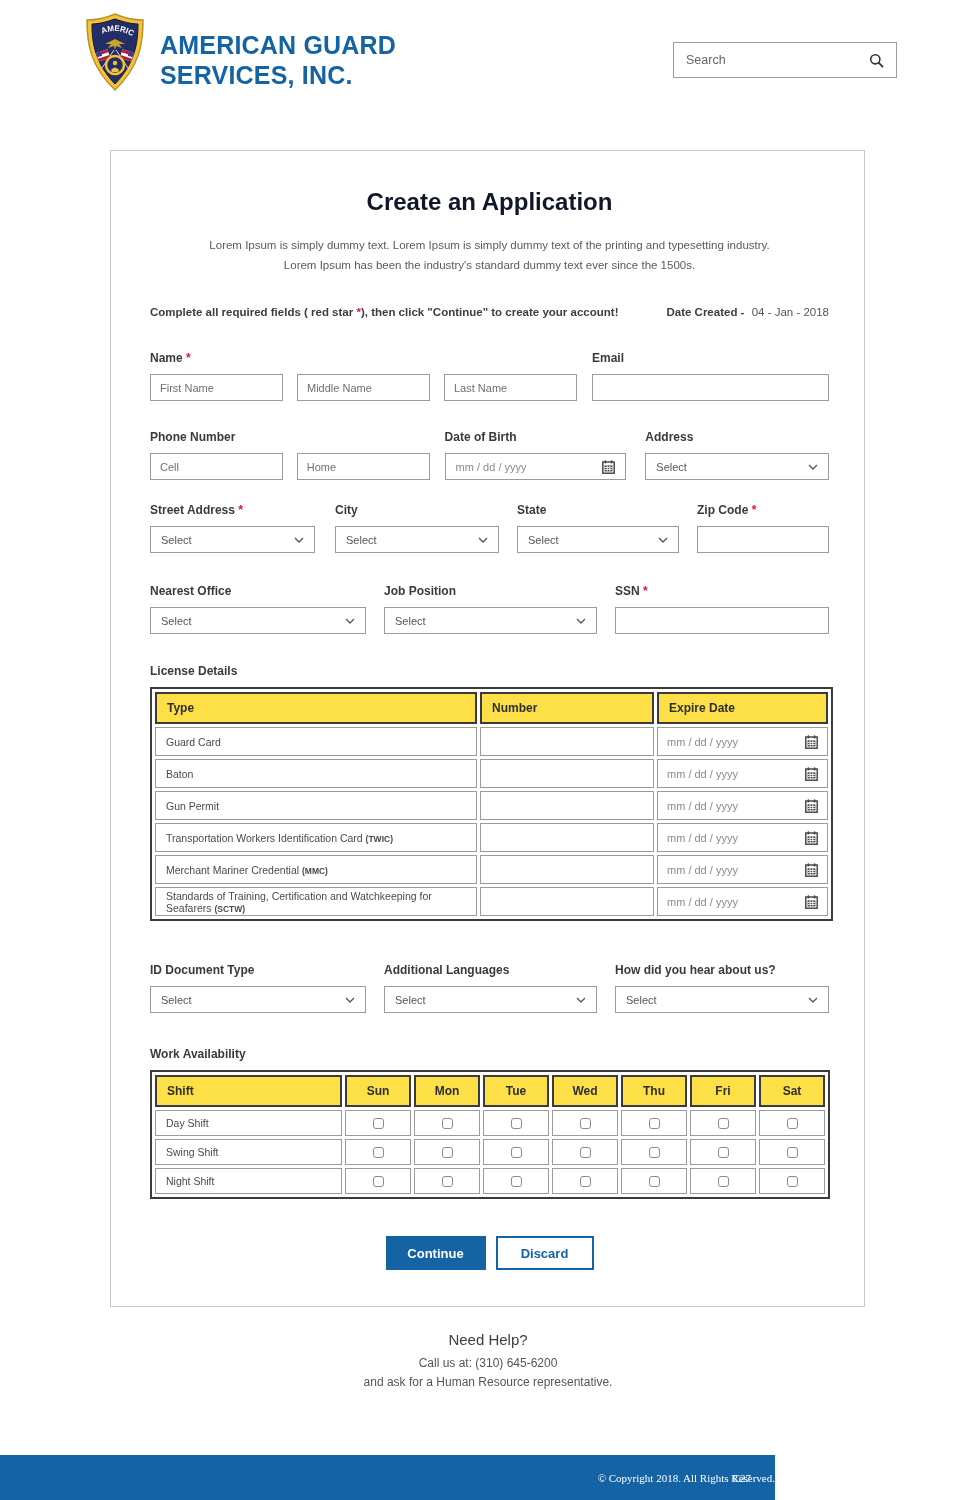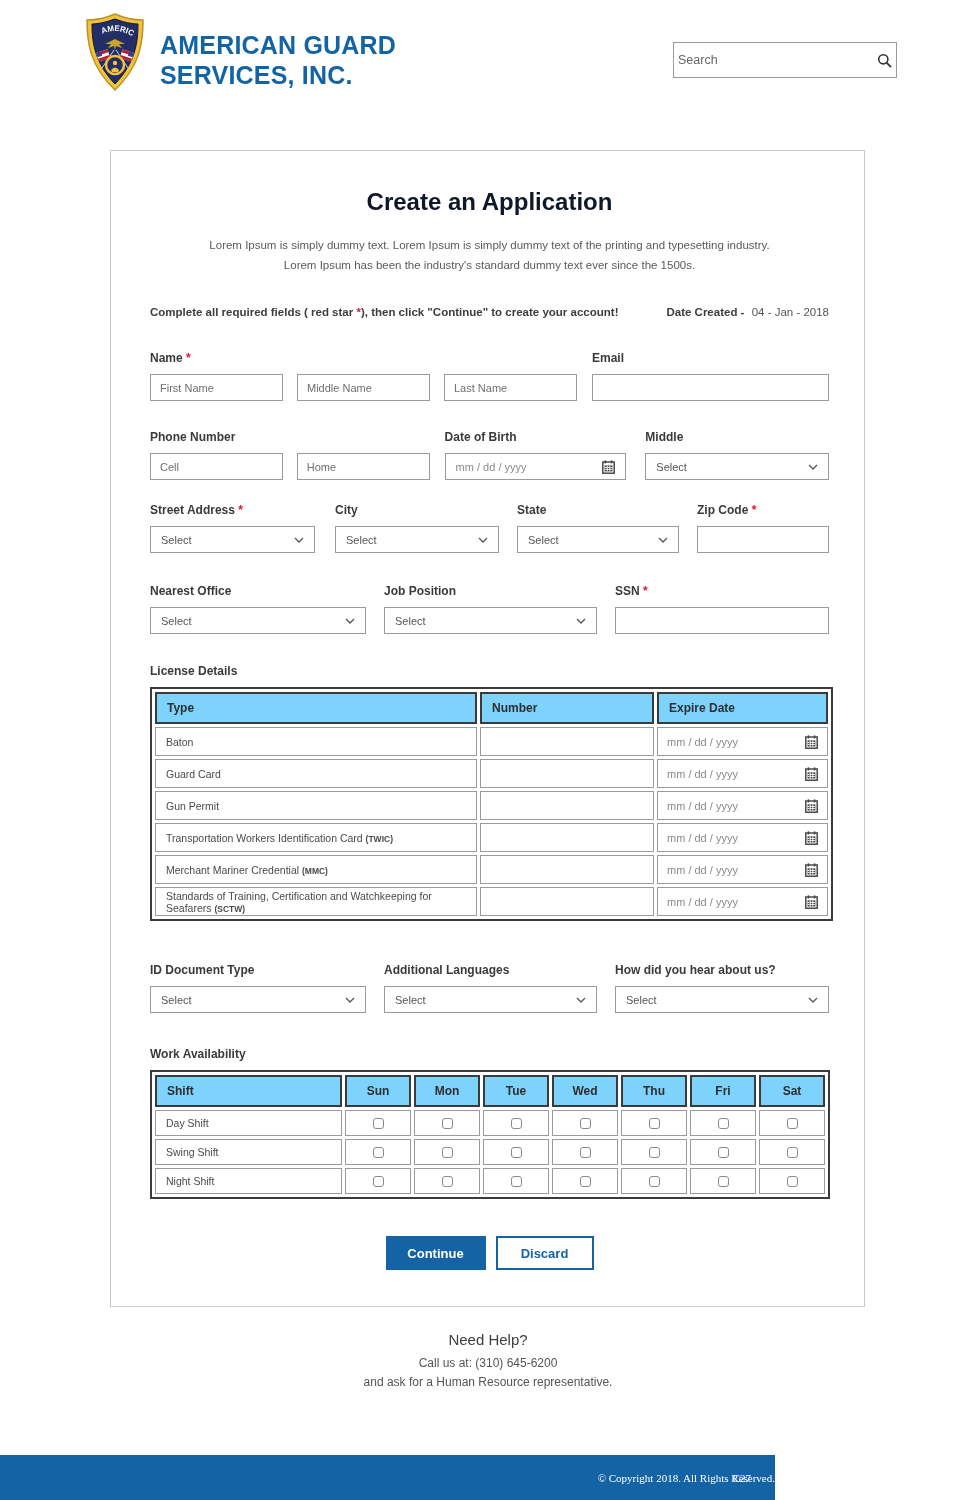--- a/index.html
+++ b/index.html
@@ -11,21 +11,21 @@
 
   
   .site-header { display: flex; align-items: flex-start; padding: 13px 79px 0 84px; height: 96px; }
   .logo-svg { width: 62px; height: 78px; flex: 0 0 auto; }
   .brand-name {
     margin-left: 14px; margin-top: 17px;
     font-size: 25px; font-weight: 700; color: #1464a5; line-height: 30px; letter-spacing: 0.2px;
   }
   .search-box {
     margin-left: auto; margin-top: 29px; width: 224px; height: 36px;
-    border: 1px solid #9b9b9b; display: flex; align-items: center; padding: 0 4px; background: #fff;
+    border: 1px solid #9b9b9b; display: flex; align-items: center; padding: 0 12px; background: #fff;
   }
   .search-box input {
     border: none; outline: none; flex: 1; font-size: 12.5px; color: #444;
     font-family: "Liberation Sans", sans-serif; background: transparent;
   }
   .search-box input::placeholder { color: #666; }
   .icon-svg { display: block; }
 
   
   .card {
@@ -78,21 +78,21 @@
 
   .section-label { margin-top: 30px; font-size: 12px; font-weight: 700; color: #3a3a3a; }
 
   
   table.grid {
     margin-top: 9px; width: 679px; border: 2px solid #3b3b3b;
     border-collapse: separate; border-spacing: 3px; table-layout: fixed;
   }
   table.grid th {
     border: 2px solid #3b3b3b; font-size: 12px; font-weight: 700; color: #2e2e2e;
-    text-align: left; padding: 7px 10px; background: #7dd3fc;
+    text-align: left; padding: 7px 10px; background: #fde047;
   }
   table.grid td { border: 1px solid #9b9b9b; background: #fff; height: 29px; padding: 0; }
   .lic-type { font-size: 10.5px; color: #4a4a4a; padding: 0 10px; }
   .lic-abbr { font-size: 8.5px; font-weight: 700; color: #4a4a4a; }
   .cell-input { width: 100%; height: 100%; border: none; outline: none; padding: 0 8px; font-size: 11px; }
   .date-cell { display: flex; align-items: center; justify-content: space-between; padding: 0 9px; height: 100%; cursor: pointer; }
   .date-ph { font-size: 11px; color: #8a8a8a; }
 
   
   table.wa { margin-top: 9px; }
@@ -219,21 +219,21 @@
           <g stroke="#fff" stroke-width="0.9">
               <line x1="2.6" y1="7.4" x2="10.4" y2="7.4"></line>
               <line x1="2.6" y1="9.4" x2="10.4" y2="9.4"></line>
               <line x1="5.2" y1="5.4" x2="5.2" y2="11.4"></line>
               <line x1="7.8" y1="5.4" x2="7.8" y2="11.4"></line>
             </g>
         </svg>
       </div>
     </div>
     <div class="fgroup c4">
-      <div class="flabel">Middle</div>
+      <div class="flabel">Address</div>
       <div class="selectbox">
         <span>Select</span>
         <svg class="icon-svg" width="10" height="6" viewBox="0 0 10 6">
             <polyline points="1,1 5,5 9,1" fill="none" stroke="#555" stroke-width="1.3"></polyline>
           </svg>
       </div>
     </div>
   </div>
 
   <div class="field-row r3">
@@ -303,21 +303,21 @@
         <col style="width:171px">
       </colgroup>
     <tbody>
         <tr>
       <th>Type</th>
       <th>Number</th>
       <th>Expire Date</th>
     </tr>
     <tr>
       <td>
-            <div class="lic-type"><span>Baton</span><span class="lic-abbr"></span></div>
+            <div class="lic-type"><span>Guard Card</span><span class="lic-abbr"></span></div>
           </td>
       <td><input class="cell-input" style=""></td>
       <td>
             <div class="date-cell">
               <span class="date-ph">mm / dd / yyyy</span>
               <svg class="icon-svg" width="13" height="14" viewBox="0 0 13 14">
                 <rect x="0.8" y="2" width="11.4" height="11.2" fill="none" stroke="#3d3d3d" stroke-width="1.4"></rect>
                 <line x1="3.4" y1="0.4" x2="3.4" y2="3.4" stroke="#3d3d3d" stroke-width="1.4"></line>
                 <line x1="9.6" y1="0.4" x2="9.6" y2="3.4" stroke="#3d3d3d" stroke-width="1.4"></line>
                 <rect x="2.6" y="5.4" width="7.8" height="6" fill="#3d3d3d"></rect>
@@ -326,21 +326,21 @@
                   <line x1="2.6" y1="9.4" x2="10.4" y2="9.4"></line>
                   <line x1="5.2" y1="5.4" x2="5.2" y2="11.4"></line>
                   <line x1="7.8" y1="5.4" x2="7.8" y2="11.4"></line>
                 </g>
               </svg>
             </div>
           </td>
     </tr>
     <tr>
       <td>
-            <div class="lic-type"><span>Guard Card</span><span class="lic-abbr"></span></div>
+            <div class="lic-type"><span>Baton</span><span class="lic-abbr"></span></div>
           </td>
       <td><input class="cell-input" style=""></td>
       <td>
             <div class="date-cell">
               <span class="date-ph">mm / dd / yyyy</span>
               <svg class="icon-svg" width="13" height="14" viewBox="0 0 13 14">
                 <rect x="0.8" y="2" width="11.4" height="11.2" fill="none" stroke="#3d3d3d" stroke-width="1.4"></rect>
                 <line x1="3.4" y1="0.4" x2="3.4" y2="3.4" stroke="#3d3d3d" stroke-width="1.4"></line>
                 <line x1="9.6" y1="0.4" x2="9.6" y2="3.4" stroke="#3d3d3d" stroke-width="1.4"></line>
                 <rect x="2.6" y="5.4" width="7.8" height="6" fill="#3d3d3d"></rect>

